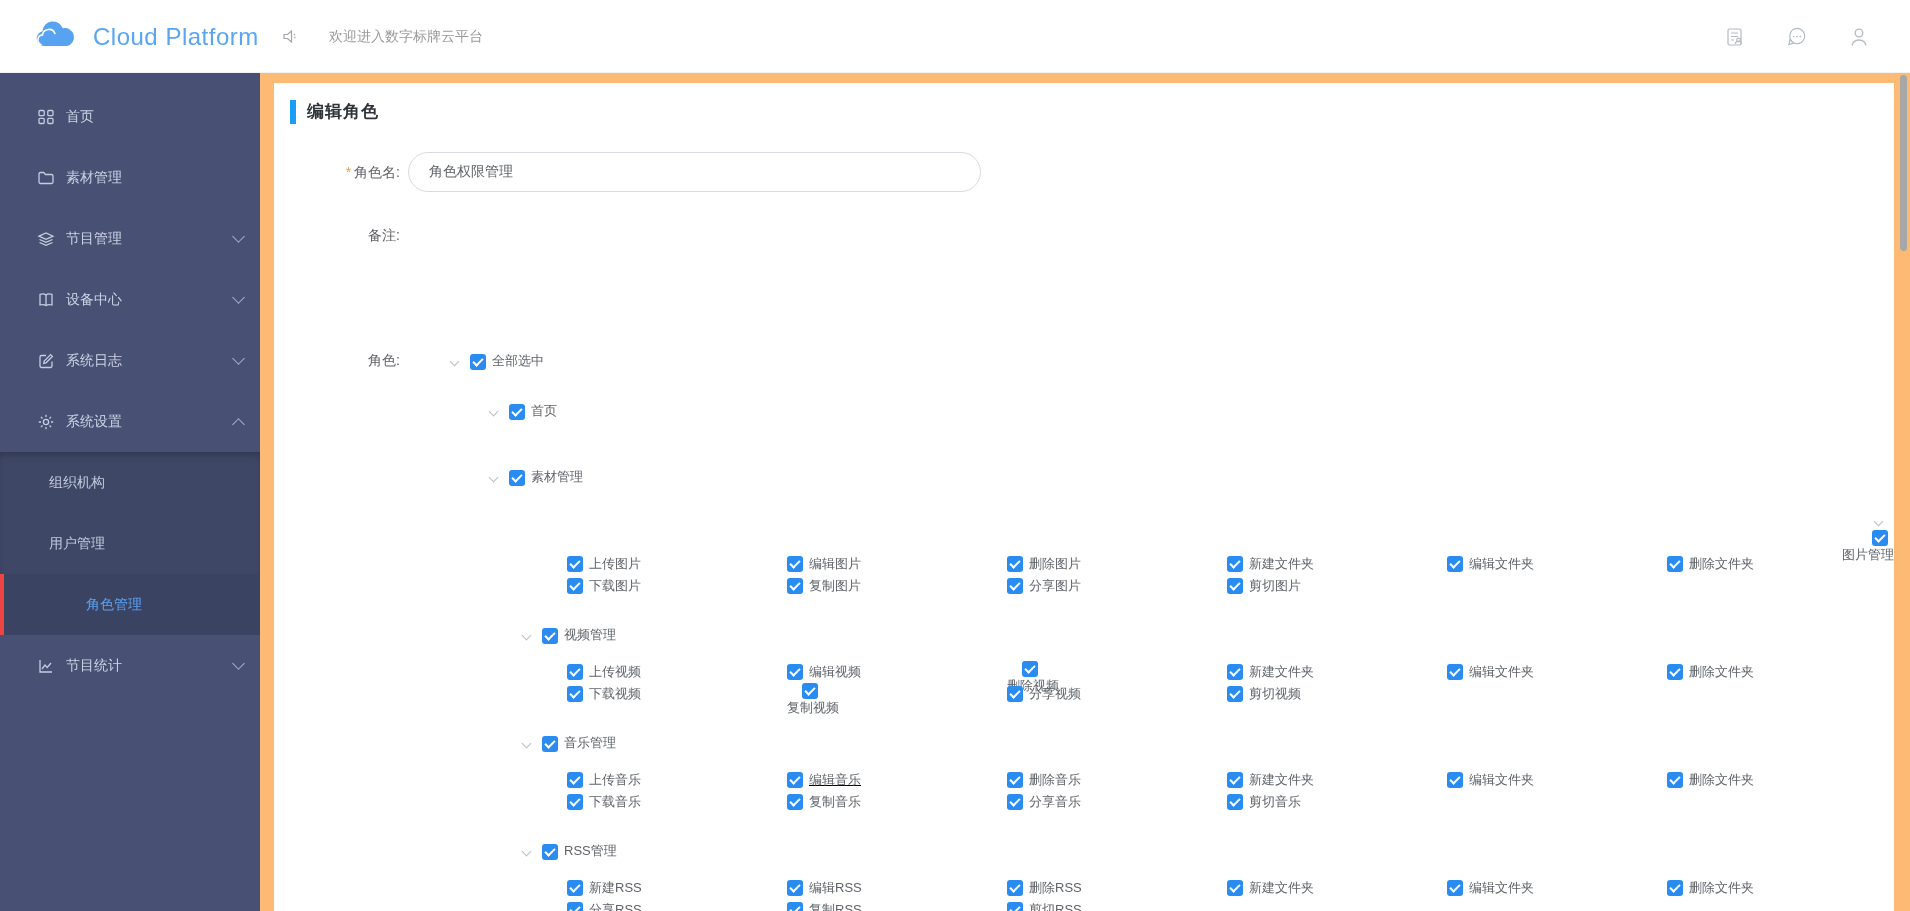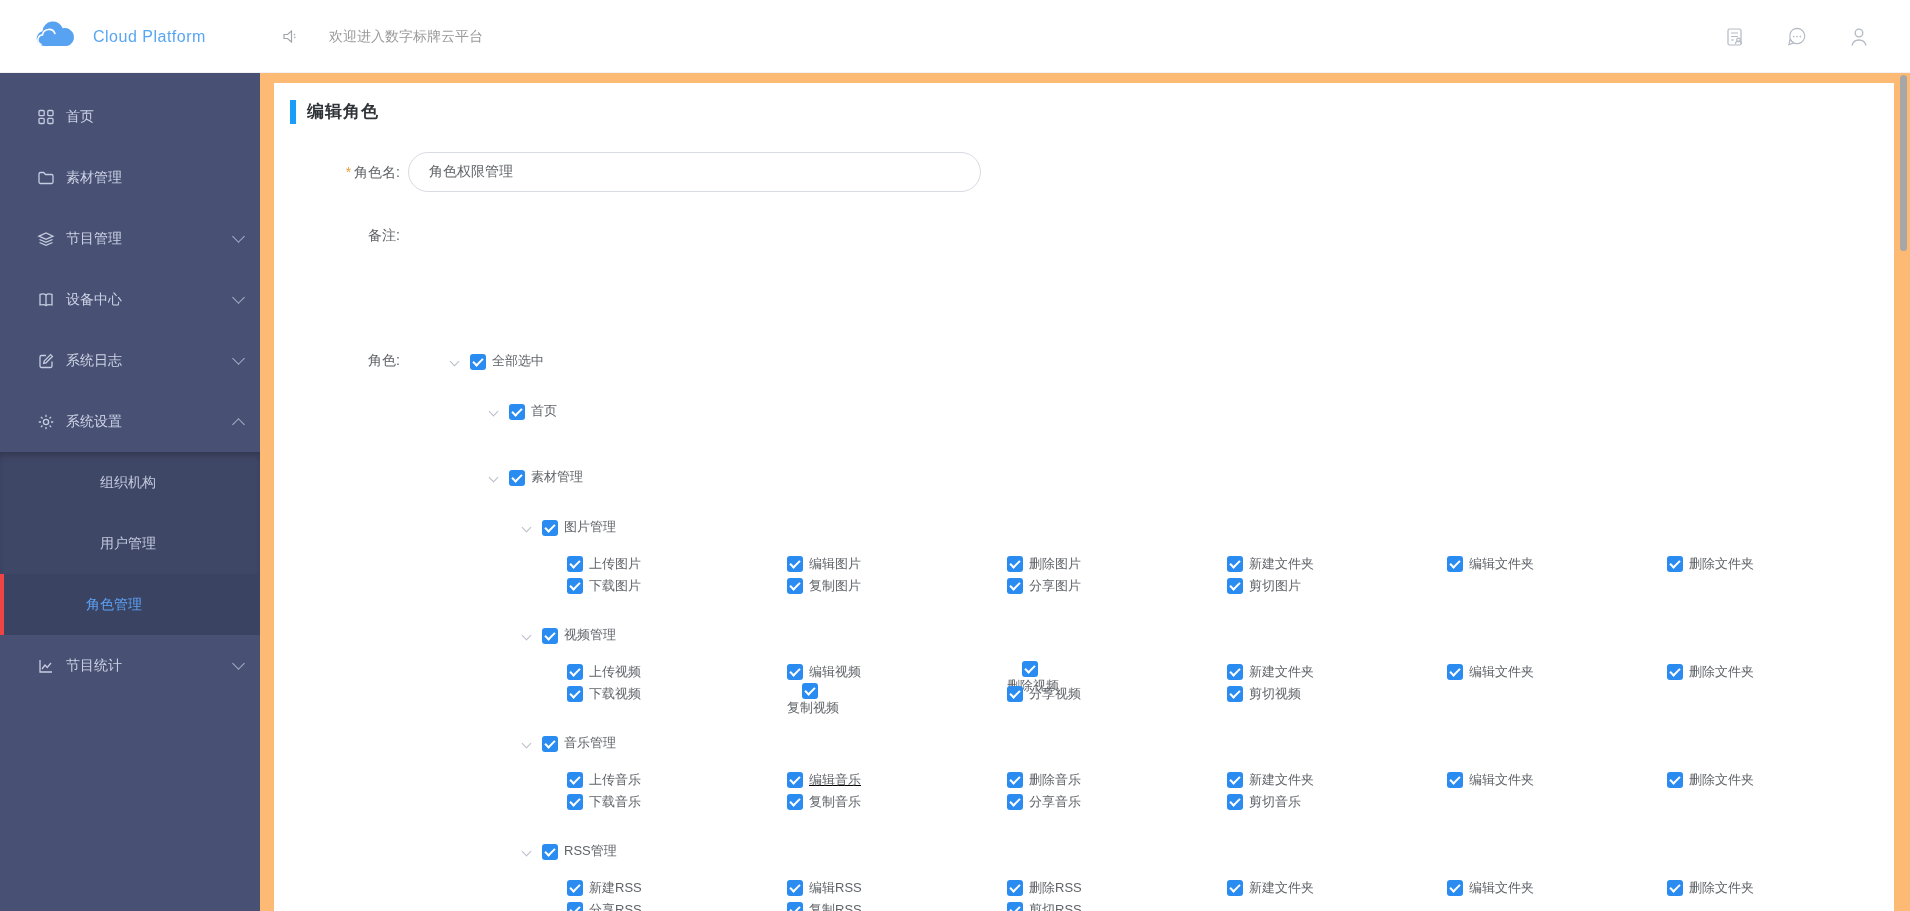--- a/index.html
+++ b/index.html
@@ -3,36 +3,36 @@
 <meta charset="utf-8">
 <style>
   * { margin:0; padding:0; box-sizing:border-box; }
   html,body { width:1910px; height:911px; overflow:hidden; }
   body { font-family:"Liberation Sans","DejaVu Sans",sans-serif; background:#eef0f4; position:relative; }
 
   
   .header { position:absolute; left:0; top:0; width:1910px; height:73px; background:#ffffff;
             border-bottom:1px solid #f1f2f4; z-index:5; }
   .logo { position:absolute; left:33px; top:0; height:73px; display:flex; align-items:center; cursor:pointer; }
-  .brand { margin-left:16px; font-size:16px; letter-spacing:.5px; color:#58a6f3; }
+  .brand { margin-left:16px; font-size:24px; letter-spacing:.5px; color:#58a6f3; }
   .speaker { position:absolute; left:282px; top:28px; }
   .welcome { position:absolute; left:329px; top:28px; font-size:14px; color:#9a9a9a; }
   .hicons { position:absolute; right:40px; top:0; height:73px; display:flex; align-items:center; gap:40px; }
   .hicon { width:22px; height:22px; display:flex; align-items:center; justify-content:center; cursor:pointer; }
 
   
   .sidebar { position:absolute; left:0; top:73px; width:260px; bottom:0; background:#485074; padding-top:13px; z-index:4; }
   .side-item { height:61px; display:flex; align-items:center; padding-left:37px; position:relative;
                color:#ccd3e5; font-size:14px; cursor:pointer; }
   .side-item .sicon { width:18px; height:18px; margin-right:11px; flex:none; display:flex; align-items:center; }
   .side-chev { position:absolute; right:17px; top:50%; width:9px; height:9px; margin-top:-7px;
                border-right:1.6px solid #aab1c7; border-bottom:1.6px solid #aab1c7; transform:rotate(45deg); }
   .side-chev.up { transform:rotate(225deg); margin-top:-2px; }
   .submenu { background:#3f4767; box-shadow:inset 0 7px 8px -5px rgba(0,0,0,.28), inset 0 -7px 8px -5px rgba(0,0,0,.18); }
-  .sub-item { height:61px; line-height:61px; padding-left:100px; color:#c3cade; font-size:14px; cursor:pointer; }
+  .sub-item { height:61px; line-height:61px; padding-left:49px; color:#c3cade; font-size:14px; cursor:pointer; }
   .sub-item.active { background:#3a4361; color:#5ca2f6; border-left:4px solid #ef4444; padding-left:82px; }
 
   
   .content { position:absolute; left:260px; top:73px; right:0; bottom:0; background:#fdba74; }
   .card { position:absolute; left:14px; top:10px; right:16px; bottom:0; background:#ffffff; }
   .scroll-thumb { position:absolute; right:3px; top:2px; width:7px; height:176px; background:#a7a7a7; border-radius:4px; cursor:pointer; }
 
   .title-row { position:absolute; left:16px; top:17px; display:flex; align-items:center; }
   .title-bar { width:6px; height:24px; background:#1a9cf9; margin-right:11px; }
   .page-title { font-size:17px; line-height:24px; color:#2f3338; font-weight:600; letter-spacing:1px; }
@@ -208,21 +208,21 @@
         <div class="trow" style="top: 317px; padding-left: 213px;">
           <span class="tchev"></span>
           <span class="cb"></span>
           <span class="tlabel">首页</span>
         </div>
         <div class="trow" style="top: 383px; padding-left: 213px;">
           <span class="tchev"></span>
           <span class="cb"></span>
           <span class="tlabel">素材管理</span>
         </div>
-        <div class="trow" style="top: 433px; padding-left: 246px;">
+        <div class="trow" style="top: 433px; padding-left: 246px; flex-direction: column;">
           <span class="tchev"></span>
           <span class="cb"></span>
           <span class="tlabel">图片管理</span>
         </div>
         <div class="trow perm" style="top: 470px;">
           <span class="pcell" style="left: 287px;">
             <span class="cb"></span>
             <span class="tlabel">上传图片</span>
           </span>
           <span class="pcell" style="left: 507px;">

